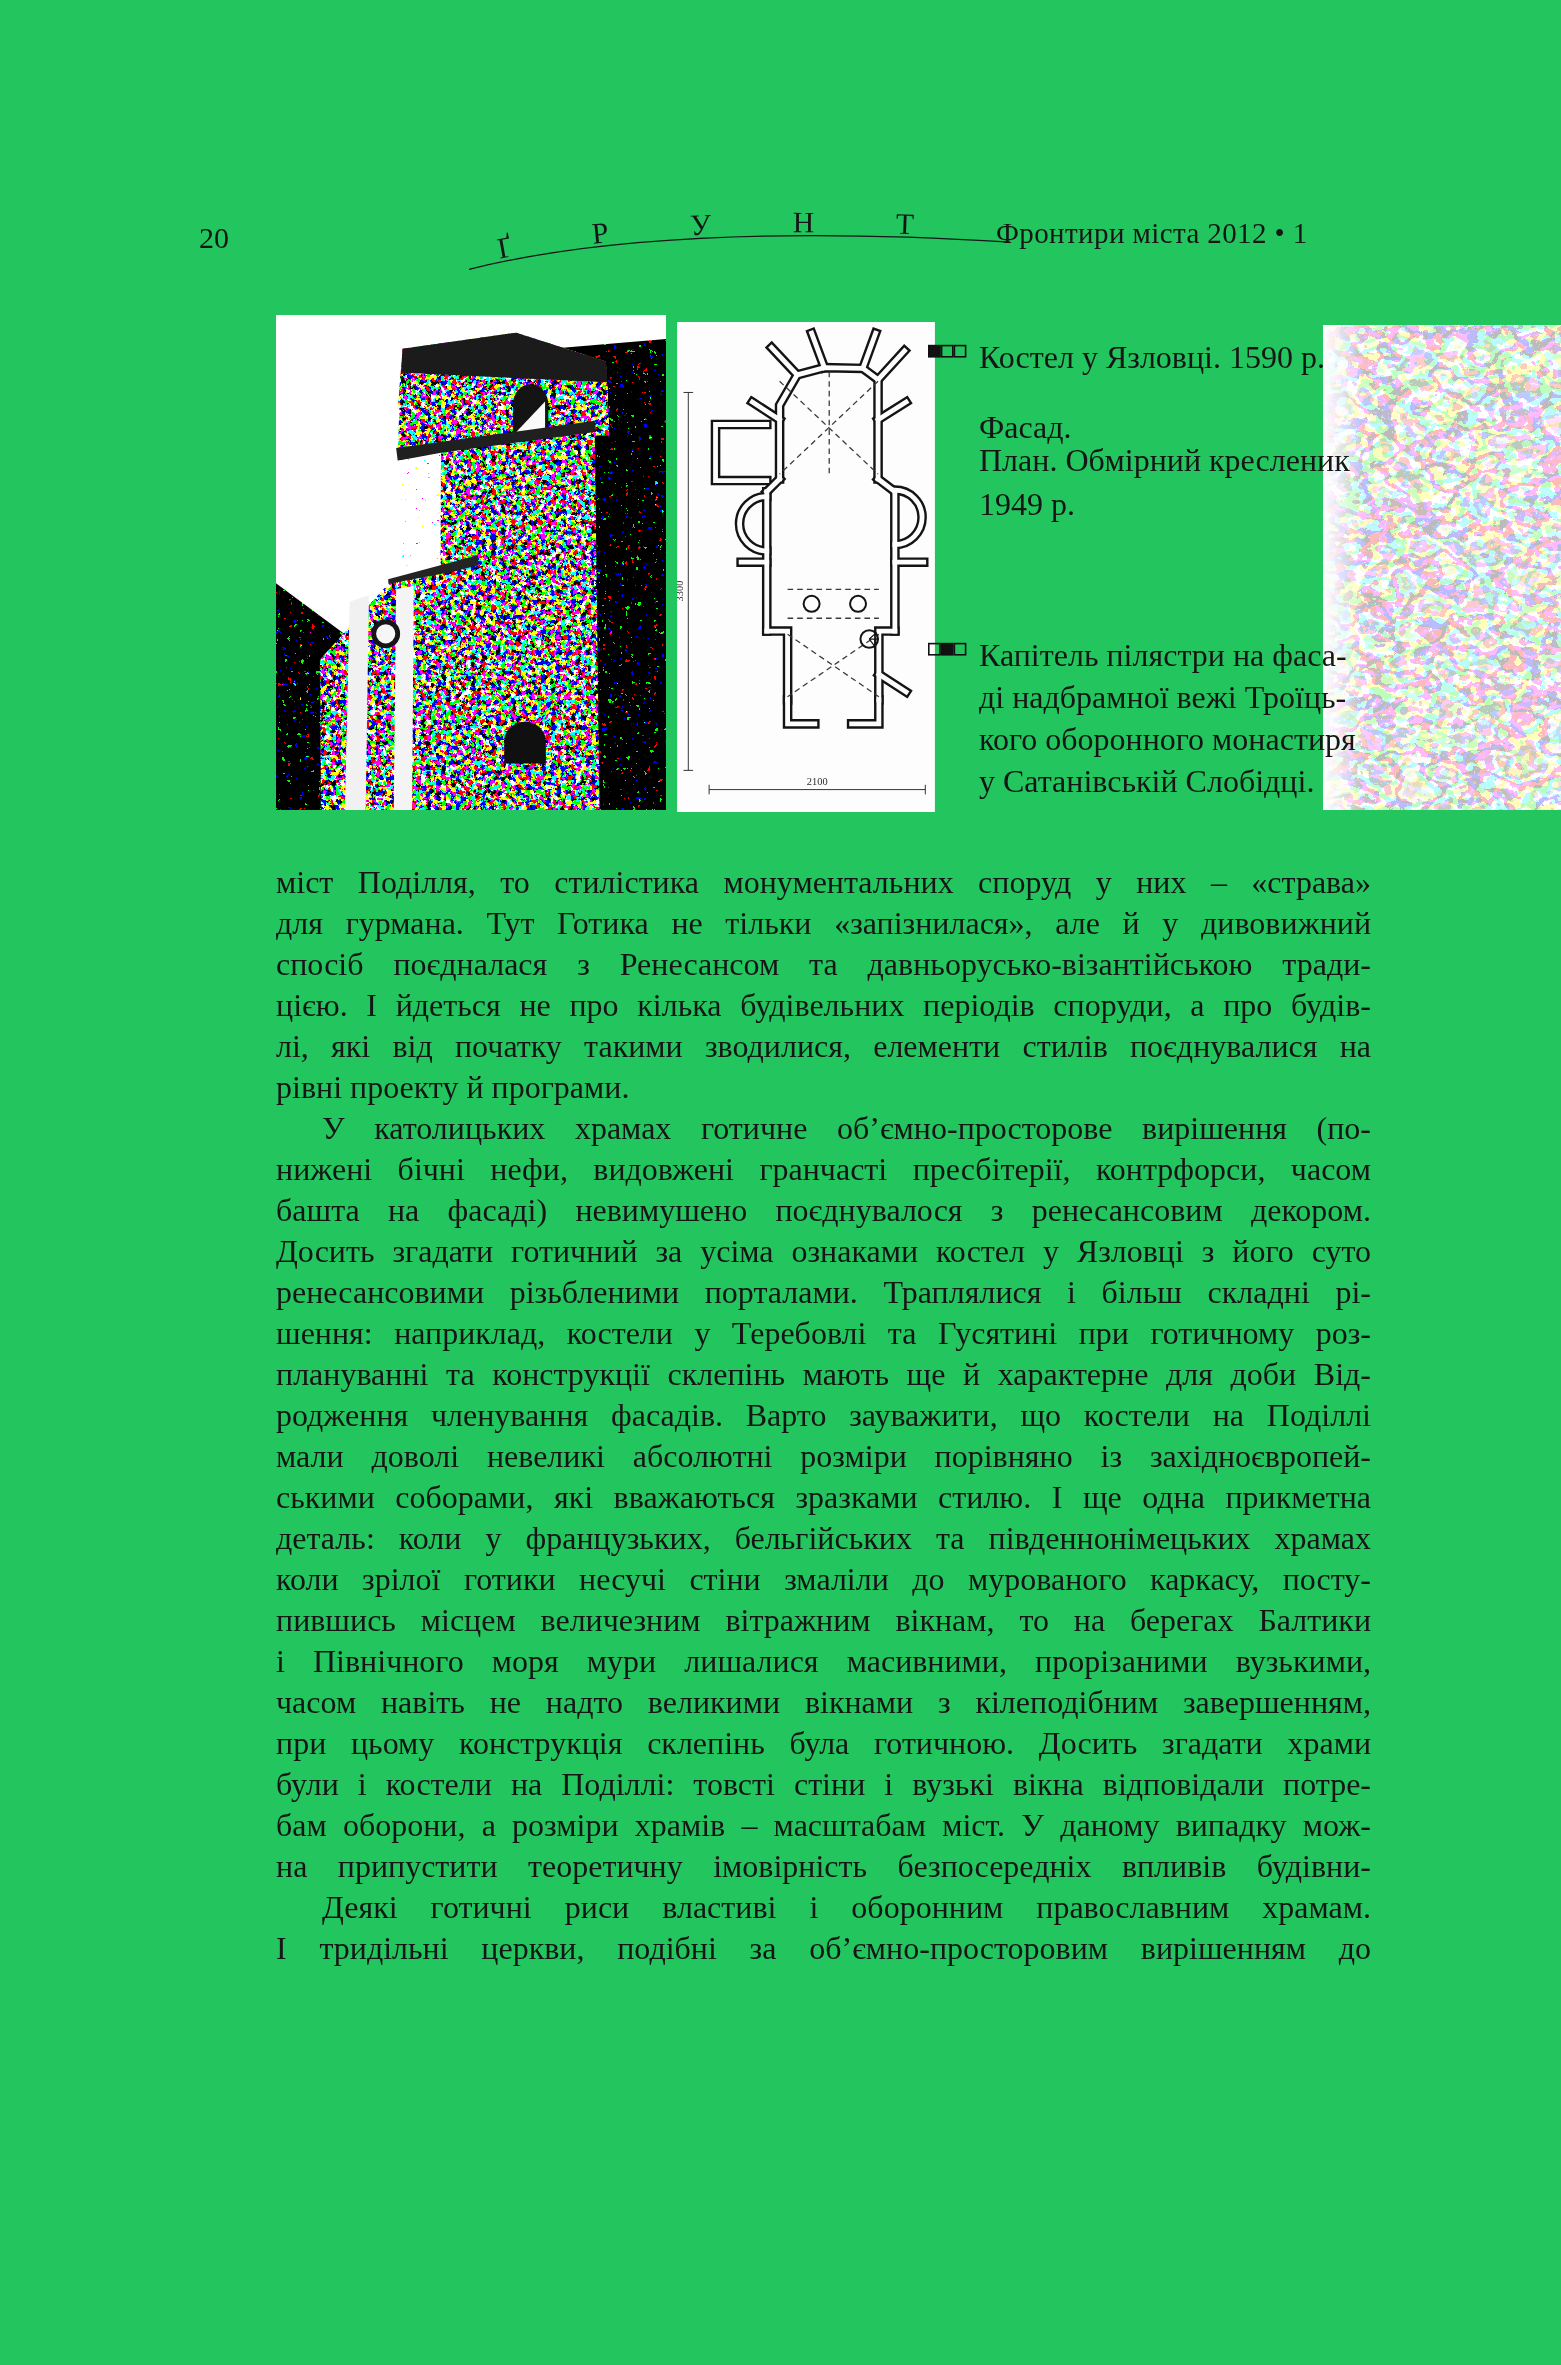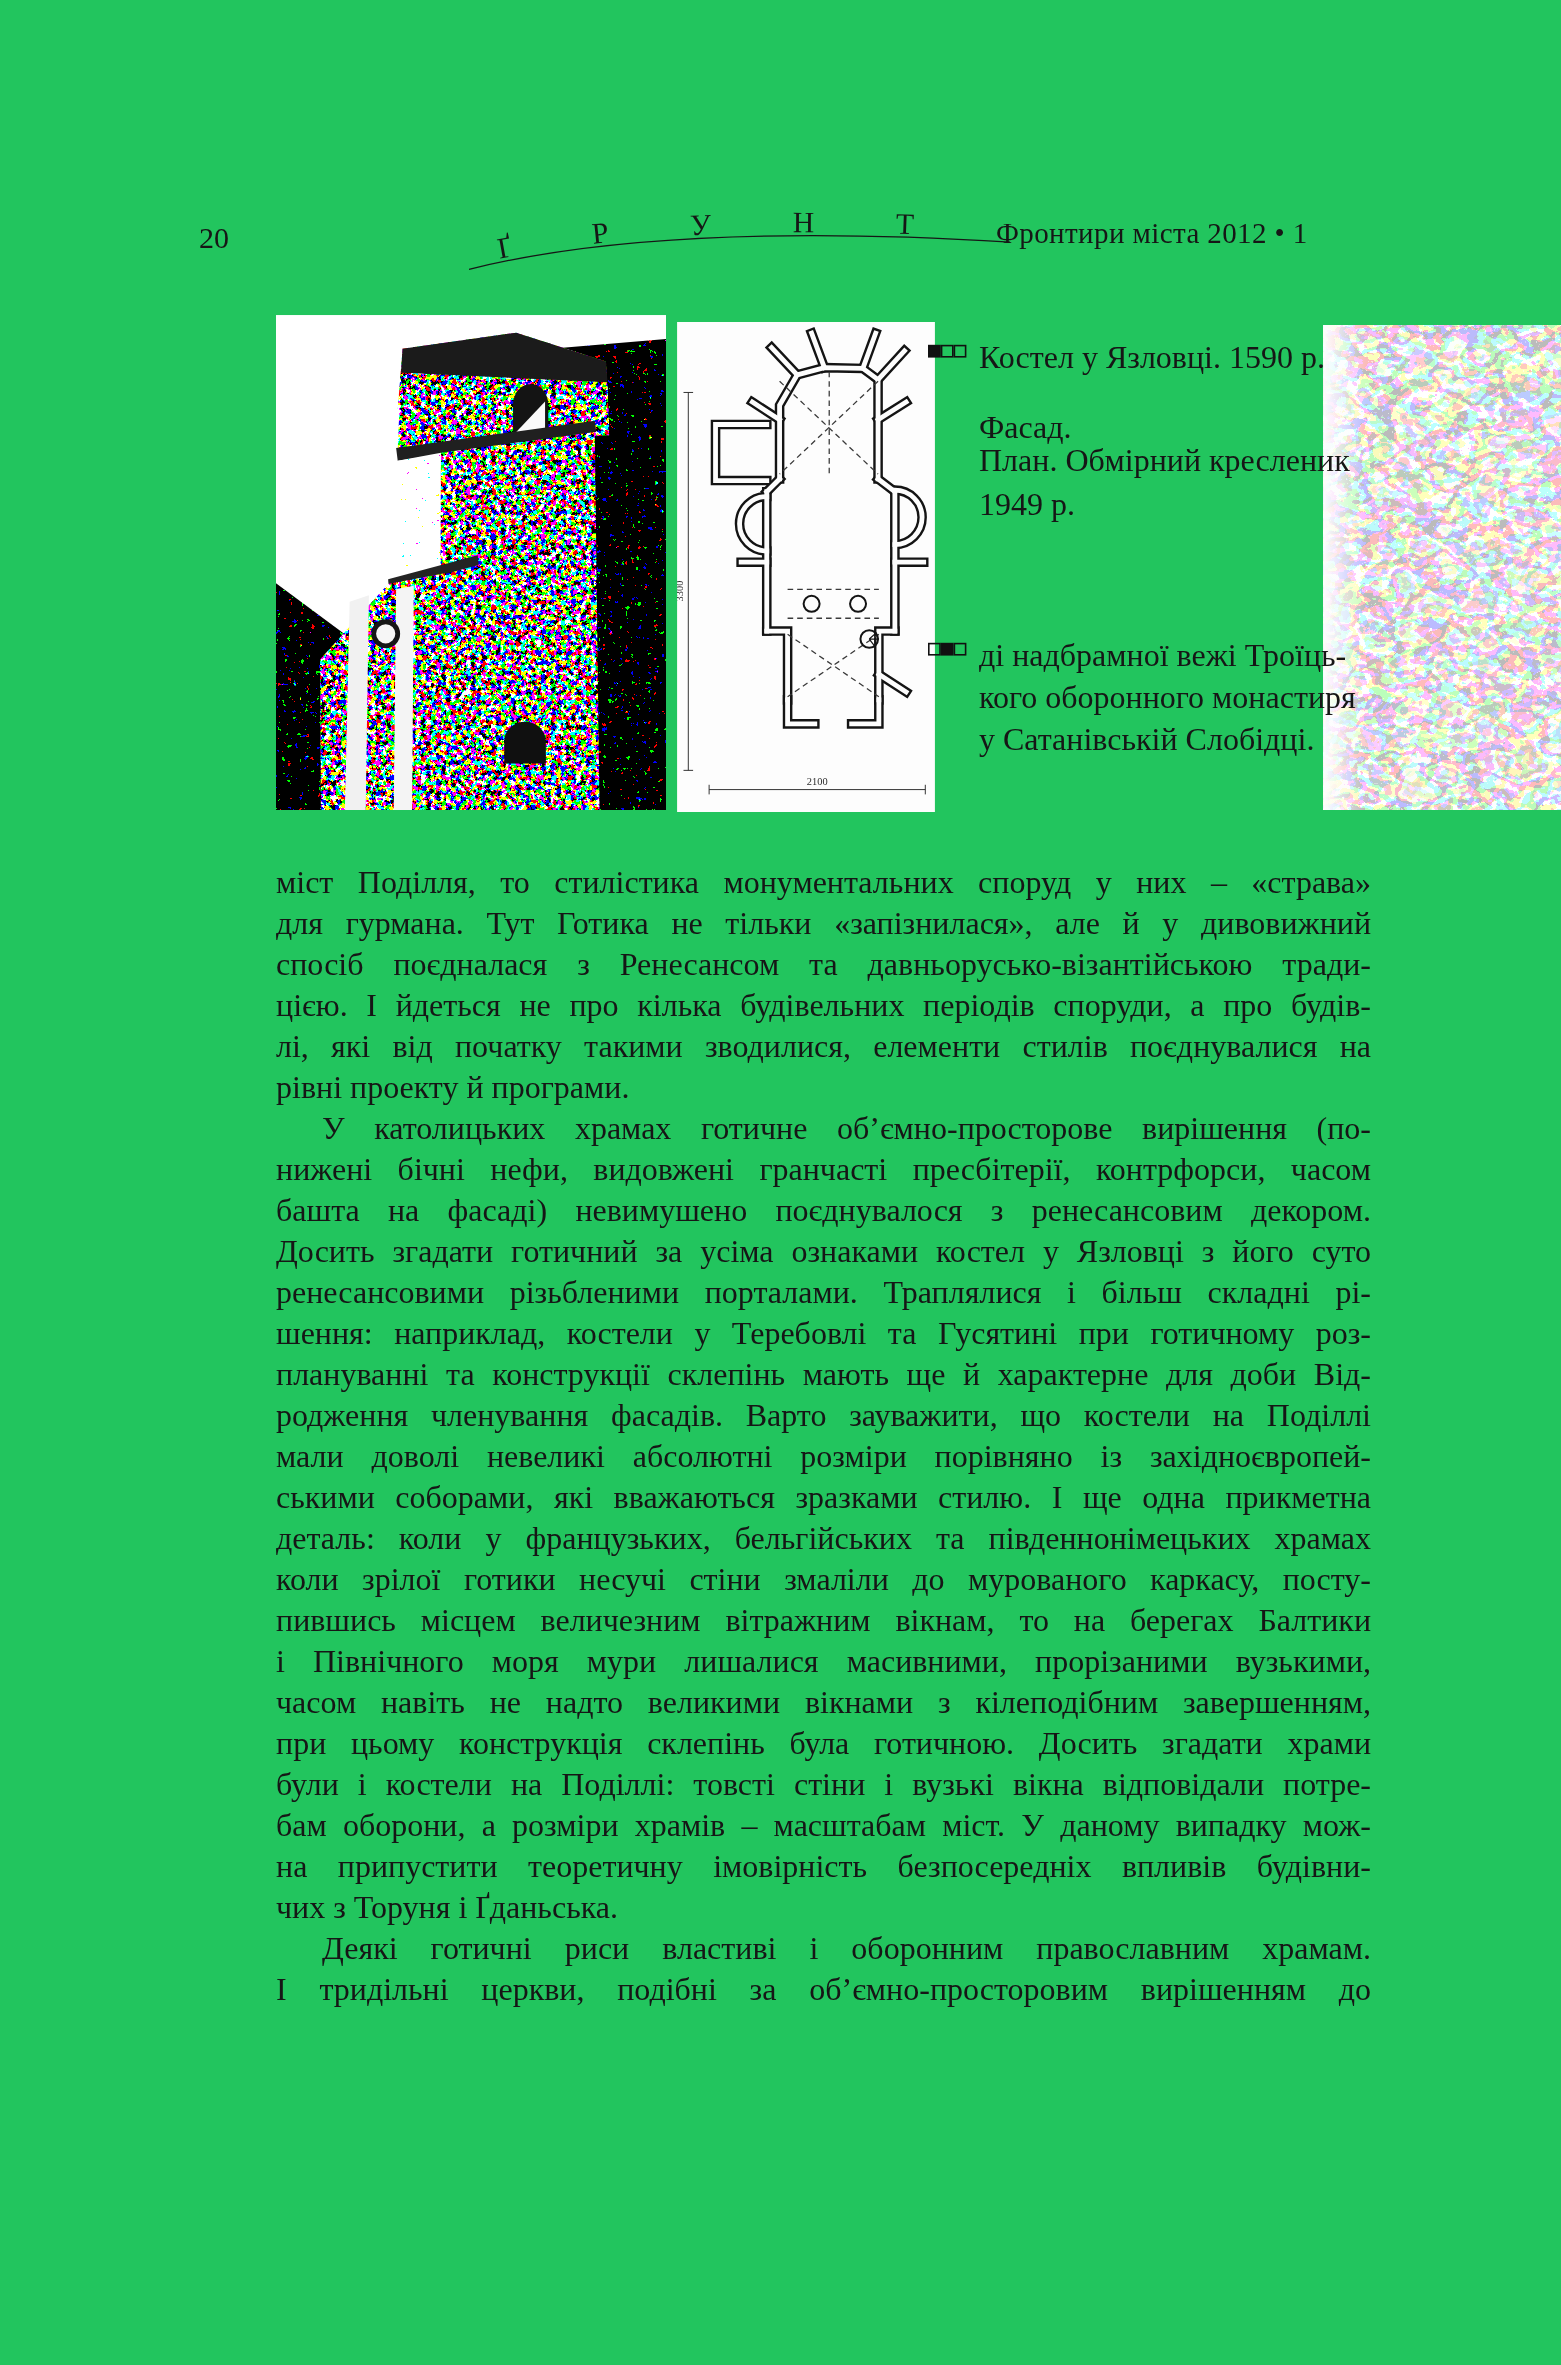--- a/index.html
+++ b/index.html
@@ -193,20 +193,21 @@
       <div>План. Обмірний кресленик</div>
       <div>1949 р.</div>
     </div>
     <div class="caprow" style="top:298px">
       <svg class="capmark" width="40" height="16" viewBox="0 0 50 20">
         <rect x="1" y="2" width="14" height="14" fill="none" stroke="#111" stroke-width="2"></rect>
         <rect x="17" y="2" width="14" height="14" fill="#111" stroke="#111" stroke-width="2"></rect>
         <rect x="33" y="2" width="14" height="14" fill="none" stroke="#111" stroke-width="2"></rect>
       </svg>
       <div class="captext" id="cap2lines">
+          <div>Капітель пілястри на фаса-</div>
           <div>ді надбрамної вежі Троїць-</div>
           <div>кого оборонного монастиря</div>
           <div>у Сатанівській Слобідці.</div>
         </div>
     </div>
   </div>
 
   <div id="bodytext">
       <div class="bline j">міст Поділля, то стилістика монументальних споруд у них – «страва»</div>
       <div class="bline j">для гурмана. Тут Готика не тільки «запізнилася», але й у дивовижний</div>
@@ -226,19 +227,18 @@
       <div class="bline j">ськими соборами, які вважаються зразками стилю. І ще одна прикметна</div>
       <div class="bline j">деталь: коли у французьких, бельгійських та південнонімецьких храмах</div>
       <div class="bline j">коли зрілої готики несучі стіни змаліли до мурованого каркасу, посту-</div>
       <div class="bline j">пившись місцем величезним вітражним вікнам, то на берегах Балтики</div>
       <div class="bline j">і Північного моря мури лишалися масивними, прорізаними вузькими,</div>
       <div class="bline j">часом навіть не надто великими вікнами з кілеподібним завершенням,</div>
       <div class="bline j">при цьому конструкція склепінь була готичною. Досить згадати храми</div>
       <div class="bline j">були і костели на Поділлі: товсті стіни і вузькі вікна відповідали потре-</div>
       <div class="bline j">бам оборони, а розміри храмів – масштабам міст. У даному випадку мож-</div>
       <div class="bline j">на припустити теоретичну імовірність безпосередніх впливів будівни-</div>
-      <div class="bline">чих з Торуня і Ґданьська.</div>
       <div class="bline j ind">Деякі готичні риси властиві і оборонним православним храмам.</div>
       <div class="bline j">І тридільні церкви, подібні за об’ємно-просторовим вирішенням до</div>
     </div>
 
 </div>
 
 
 </body></html>

